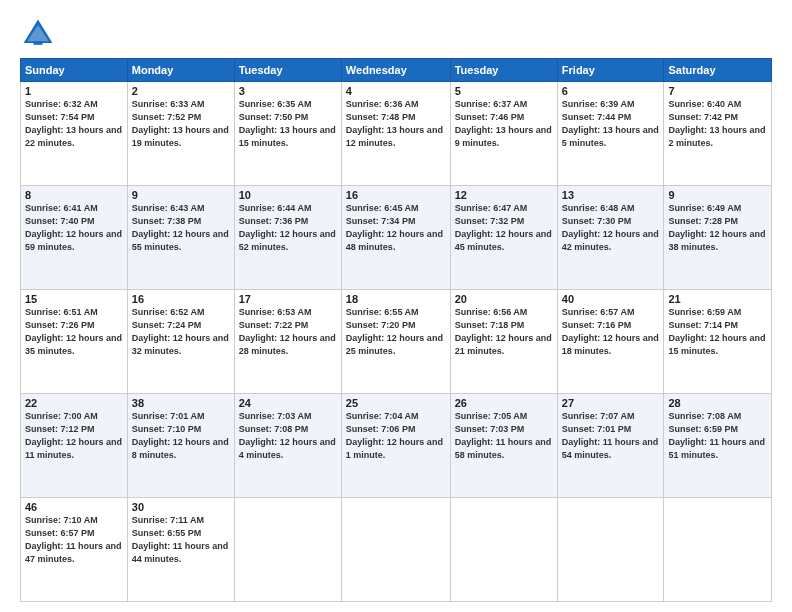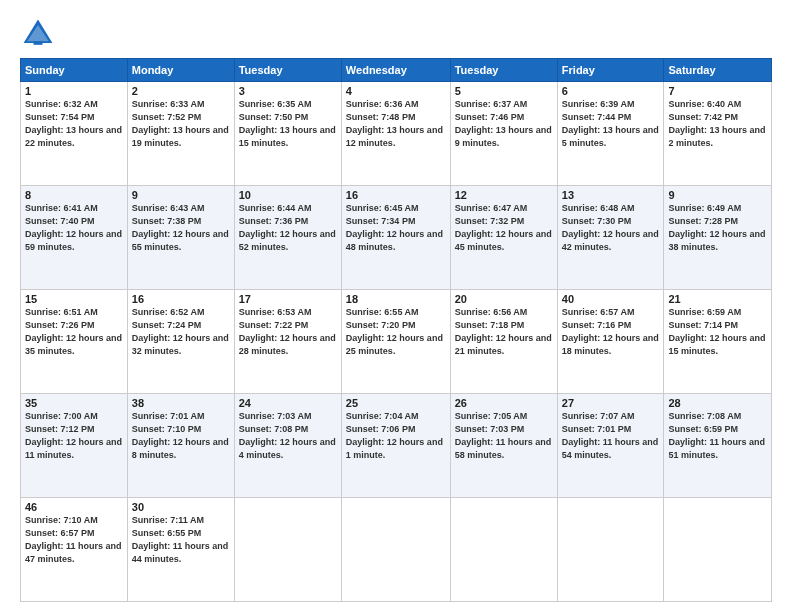--- a/index.html
+++ b/index.html
@@ -224,21 +224,21 @@
             <span class="day-num">40</span>
             <div class="day-detail">Sunrise: 6:57 AM<br>Sunset: 7:16 PM<br>Daylight: 12 hours and 18 minutes.</div>
           </td>
           <td>
             <span class="day-num">21</span>
             <div class="day-detail">Sunrise: 6:59 AM<br>Sunset: 7:14 PM<br>Daylight: 12 hours and 15 minutes.</div>
           </td>
         </tr>
         <tr>
           <td>
-            <span class="day-num">35</span>
+            <span class="day-num">22</span>
             <div class="day-detail">Sunrise: 7:00 AM<br>Sunset: 7:12 PM<br>Daylight: 12 hours and 11 minutes.</div>
           </td>
           <td>
             <span class="day-num">38</span>
             <div class="day-detail">Sunrise: 7:01 AM<br>Sunset: 7:10 PM<br>Daylight: 12 hours and 8 minutes.</div>
           </td>
           <td>
             <span class="day-num">24</span>
             <div class="day-detail">Sunrise: 7:03 AM<br>Sunset: 7:08 PM<br>Daylight: 12 hours and 4 minutes.</div>
           </td>

